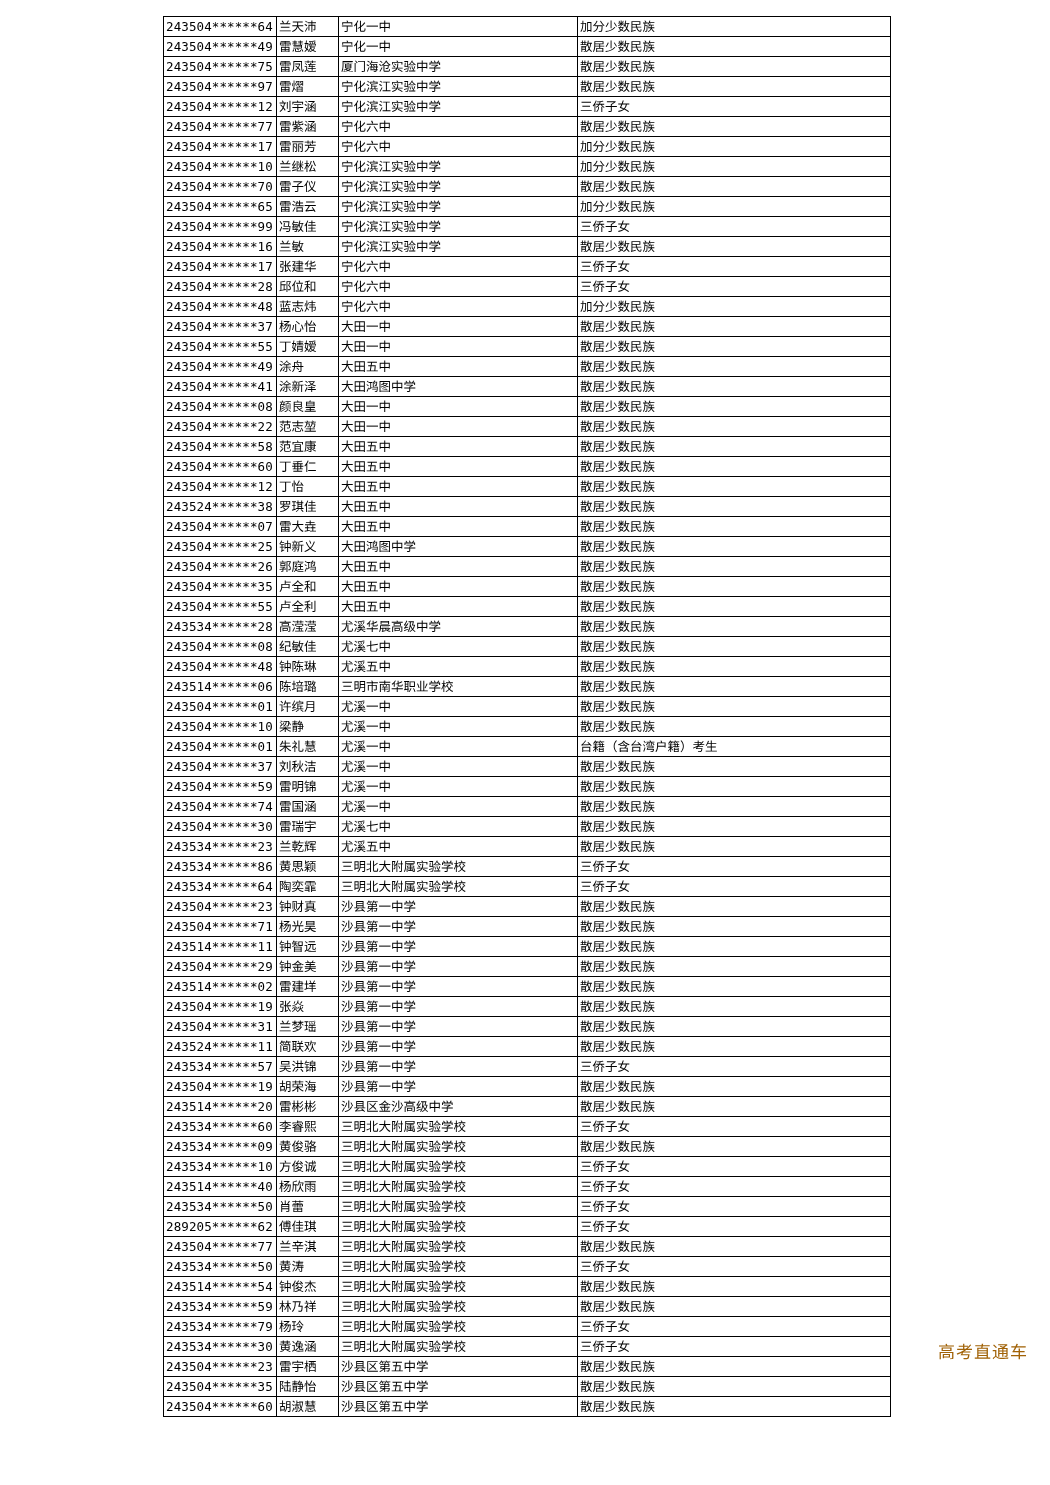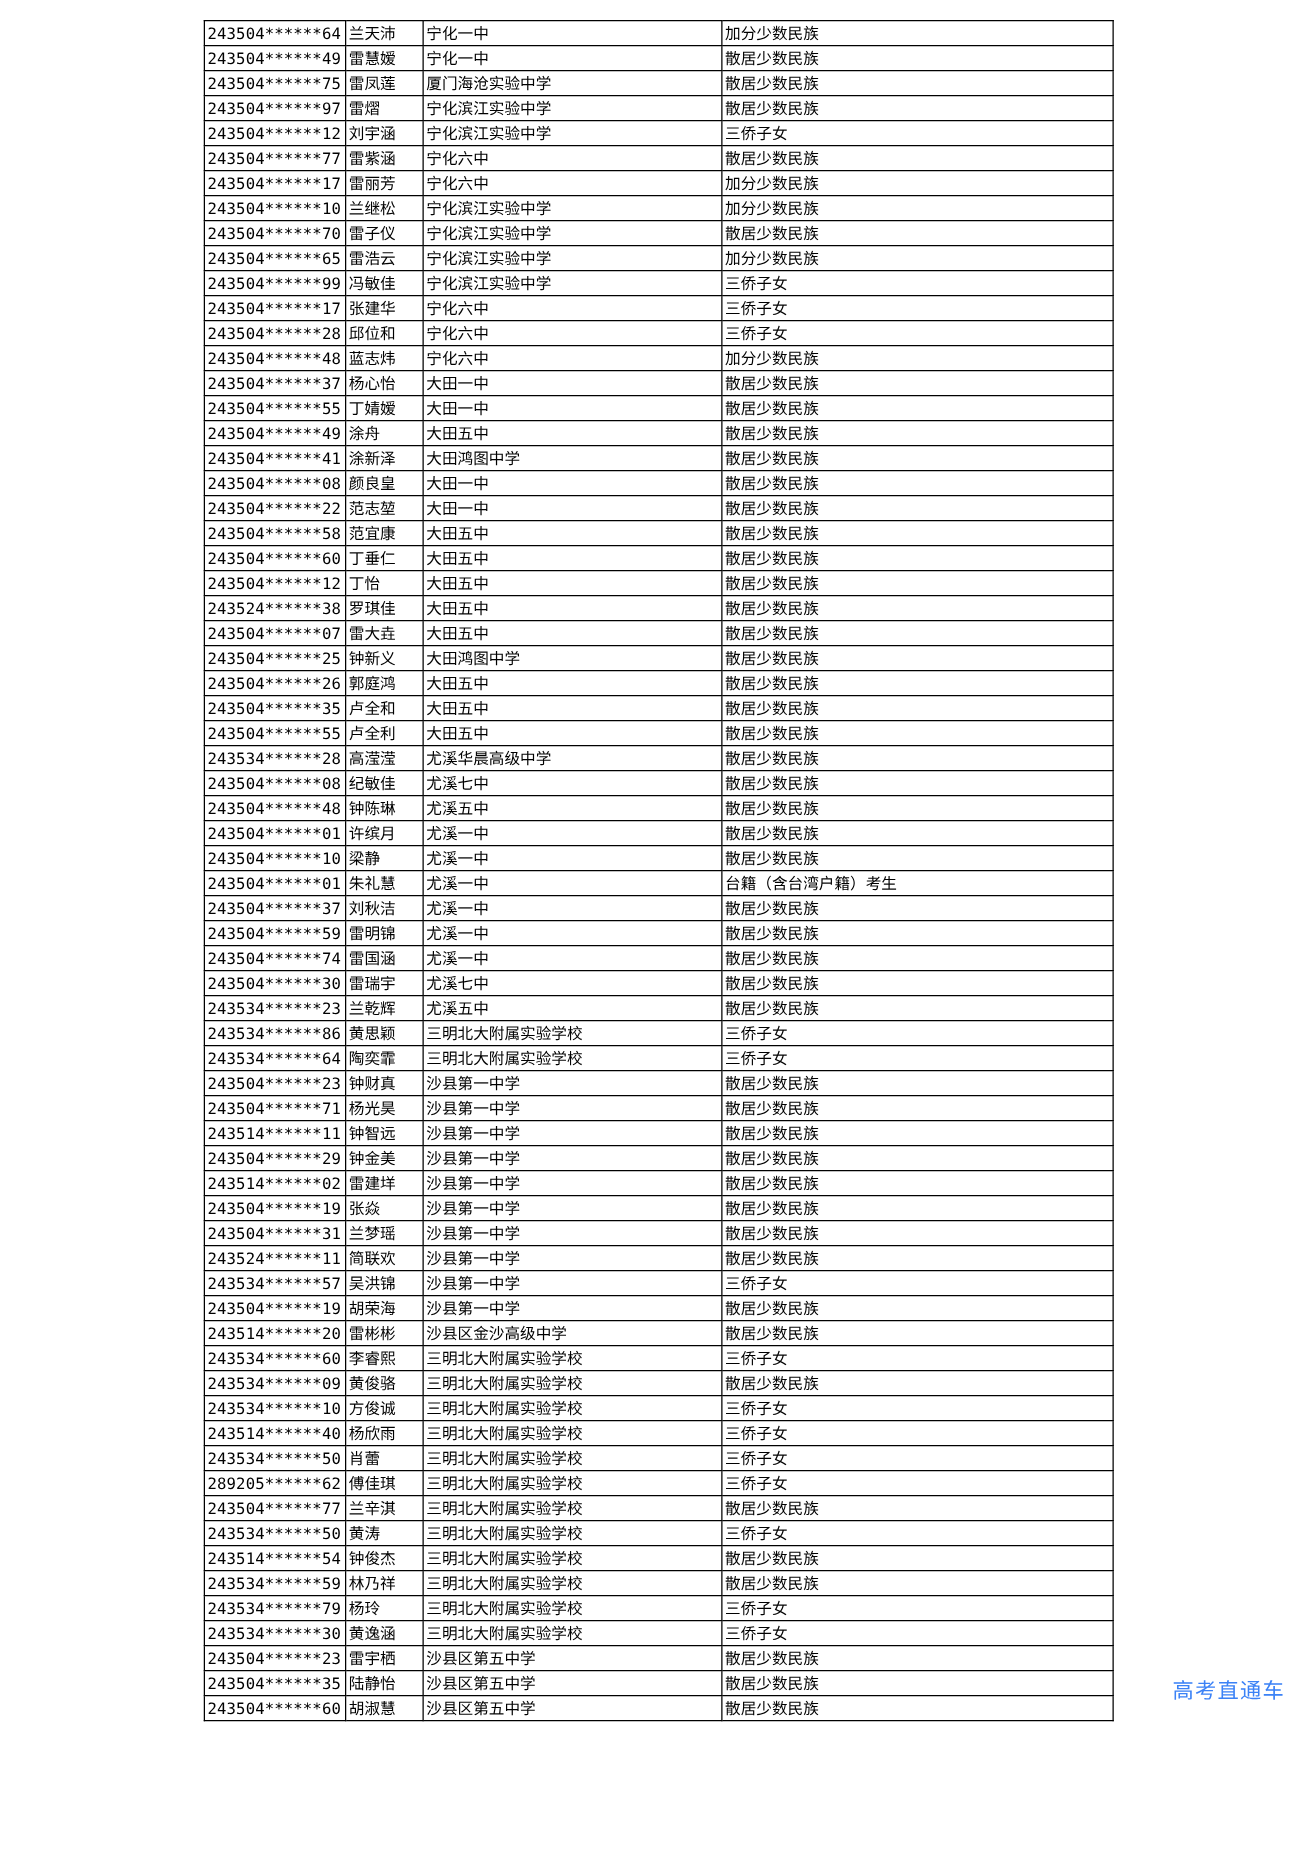--- a/index.html
+++ b/index.html
@@ -70,21 +70,21 @@
     font-size: 12.5px;
   }
 
   #watermark {
     position: absolute;
     right: 22px;
     bottom: 20px;
     font-family: "DejaVu Sans", "Liberation Sans", sans-serif;
     font-size: 17px;
     letter-spacing: 1px;
-    color: #3b82f6;
+    color: #a16207;
     user-select: none;
     white-space: nowrap;
   }
 </style>
 </head>
 <body>
 
 <div id="page">
 
   <div id="table-wrap">
@@ -156,20 +156,26 @@
             <td class="cell-school">宁化滨江实验中学</td>
             <td class="cell-cat">加分少数民族</td>
           </tr>
           <tr>
             <td class="cell-id">243504******99</td>
             <td class="cell-name">冯敏佳</td>
             <td class="cell-school">宁化滨江实验中学</td>
             <td class="cell-cat">三侨子女</td>
           </tr>
           <tr>
+            <td class="cell-id">243504******16</td>
+            <td class="cell-name">兰敏</td>
+            <td class="cell-school">宁化滨江实验中学</td>
+            <td class="cell-cat">散居少数民族</td>
+          </tr>
+          <tr>
             <td class="cell-id">243504******17</td>
             <td class="cell-name">张建华</td>
             <td class="cell-school">宁化六中</td>
             <td class="cell-cat">三侨子女</td>
           </tr>
           <tr>
             <td class="cell-id">243504******28</td>
             <td class="cell-name">邱位和</td>
             <td class="cell-school">宁化六中</td>
             <td class="cell-cat">三侨子女</td>
@@ -282,20 +288,26 @@
             <td class="cell-school">尤溪七中</td>
             <td class="cell-cat">散居少数民族</td>
           </tr>
           <tr>
             <td class="cell-id">243504******48</td>
             <td class="cell-name">钟陈琳</td>
             <td class="cell-school">尤溪五中</td>
             <td class="cell-cat">散居少数民族</td>
           </tr>
           <tr>
+            <td class="cell-id">243514******06</td>
+            <td class="cell-name">陈培璐</td>
+            <td class="cell-school">三明市南华职业学校</td>
+            <td class="cell-cat">散居少数民族</td>
+          </tr>
+          <tr>
             <td class="cell-id">243504******01</td>
             <td class="cell-name">许缤月</td>
             <td class="cell-school">尤溪一中</td>
             <td class="cell-cat">散居少数民族</td>
           </tr>
           <tr>
             <td class="cell-id">243504******10</td>
             <td class="cell-name">梁静</td>
             <td class="cell-school">尤溪一中</td>
             <td class="cell-cat">散居少数民族</td>

